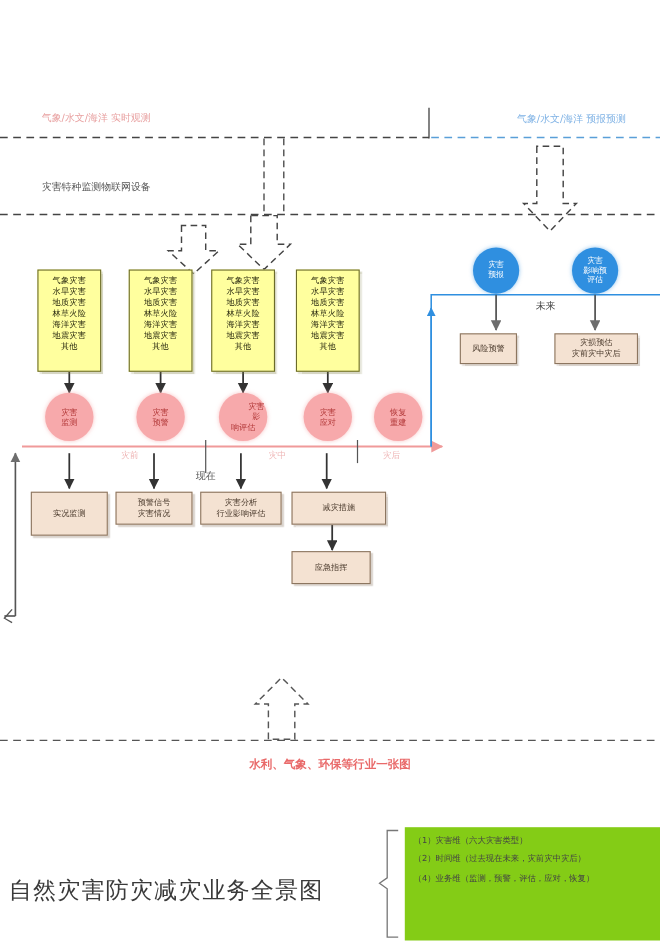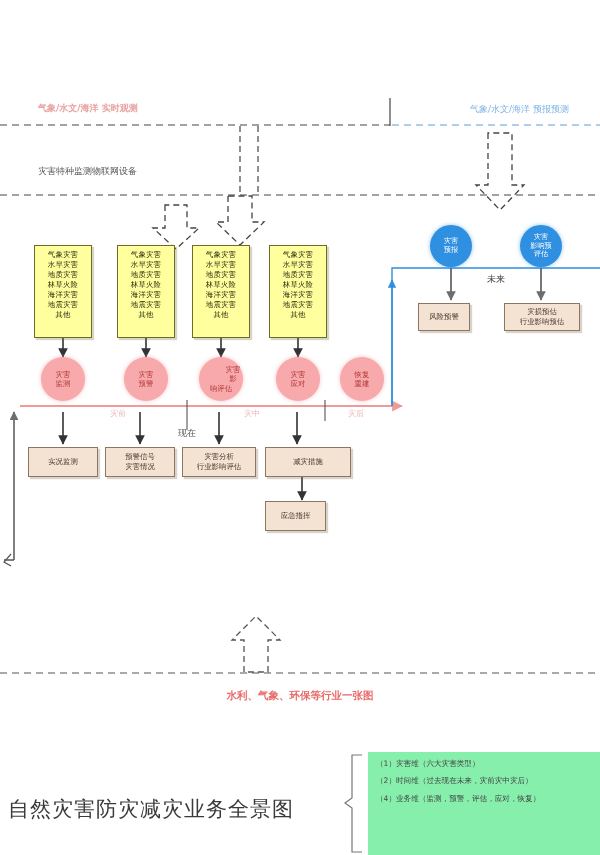--- a/index.html
+++ b/index.html
@@ -14,21 +14,21 @@
     overflow: hidden;
   }
   #canvas { position: absolute; inset: 0; }
   .svg-layer { position: absolute; left: 0; top: 0; width: 600px; height: 855px; pointer-events: none; }
 
   .lbl {
     position: absolute;
     white-space: nowrap;
     line-height: 1.15;
   }
-  .lbl-red   { color: #e8a0a0; font-size: 9px; font-weight: bold; }
+  .lbl-red   { color: #e8a0a0; font-size: 9px; }
   .lbl-blue  { color: #7fb2e5; font-size: 9px; }
   .lbl-dark  { color: #555; font-size: 9px; }
   .lbl-pinkaxis { color: #efb6b6; font-size: 8px; }
   .lbl-future { color: #444; font-size: 9px; }
 
   
   .ybox {
     position: absolute;
     background: #ffff9e;
     border: 1.4px solid #6b6b2a;
@@ -87,21 +87,21 @@
     position: absolute;
     left: 8px; top: 795px;
     font-size: 21px;
     color: #3a3a3a;
     letter-spacing: 1px;
   }
   .legend-box {
     position: absolute;
     left: 368px; top: 752px;
     width: 232px; height: 103px;
-    background: #86efac;
+    background: #84cc16;
     padding: 7px 4px 4px 8px;
     font-size: 7.6px;
     color: #444;
     line-height: 1.25;
   }
   .legend-box .li { margin-bottom: 8px; white-space: nowrap; }
   .red-note {
     position: absolute;
     left: 0; top: 688px;
     width: 600px;
@@ -256,21 +256,21 @@
       <i style="font-style:normal; display:block;">重建</i>
     </span>
   </div>
 
   <div class="lbl lbl-pinkaxis" style="left:110px; top:409px;">灾前</div>
   <div class="lbl lbl-pinkaxis" style="left:244px; top:409px;">灾中</div>
   <div class="lbl lbl-pinkaxis" style="left:348px; top:409px;">灾后</div>
   <div class="lbl lbl-dark" style="left:178px; top:428px;">现在</div>
   <div class="lbl lbl-future" style="left:487px; top:274px;">未来</div>
 
-  <div class="tbox" style="left:28px; top:447px; width:70px; height:30px;">
+  <div class="tbox" style="left:28px; top:447px; width:70px; height:40px;">
     <span>
         <i style="font-style:normal; display:block;">实况监测</i>
       </span>
   </div>
   <div class="tbox" style="left:105px; top:447px; width:70px; height:30px;">
     <span>
       <i style="font-style:normal; display:block;">预警信号</i>
       <i style="font-style:normal; display:block;">灾害情况</i>
     </span>
   </div>
@@ -278,21 +278,21 @@
     <span>
       <i style="font-style:normal; display:block;">灾害分析</i>
       <i style="font-style:normal; display:block;text-align:center;">行业影响评估</i>
     </span>
   </div>
   <div class="tbox" style="left:265px; top:447px; width:86px; height:30px;">
     <span>
         <i style="font-style:normal; display:block;">减灾措施</i>
       </span>
   </div>
-  <div class="tbox" style="left:265px; top:501px; width:61px; height:30px;">
+  <div class="tbox" style="left:265px; top:501px; width:72px; height:30px;">
     <span>
         <i style="font-style:normal; display:block;">应急指挥</i>
       </span>
   </div>
 
   <div class="bcircle" style="left:430px; top:225px; width:42px; height:42px;">
     <span>
       <i style="font-style:normal; display:block;">灾害</i>
       <i style="font-style:normal; display:block;">预报</i>
     </span>
@@ -306,21 +306,21 @@
   </div>
 
   <div class="tbox" style="left:418px; top:303px; width:52px; height:28px;">
     <span>
         <i style="font-style:normal; display:block;">风险预警</i>
       </span>
   </div>
   <div class="tbox" style="left:504px; top:303px; width:76px; height:28px;">
     <span>
       <i style="font-style:normal; display:block;text-align:center;">灾损预估</i>
-      <i style="font-style:normal; display:block;">行业影响预估</i>
+      <i style="font-style:normal; display:block;">灾前灾中灾后</i>
     </span>
   </div>
 
   <div class="red-note">
     <div>水利、气象、环保等行业一张图</div>
   </div>
 
   <div class="footer-title">自然灾害防灾减灾业务全景图</div>
 
   <div class="legend-box">

